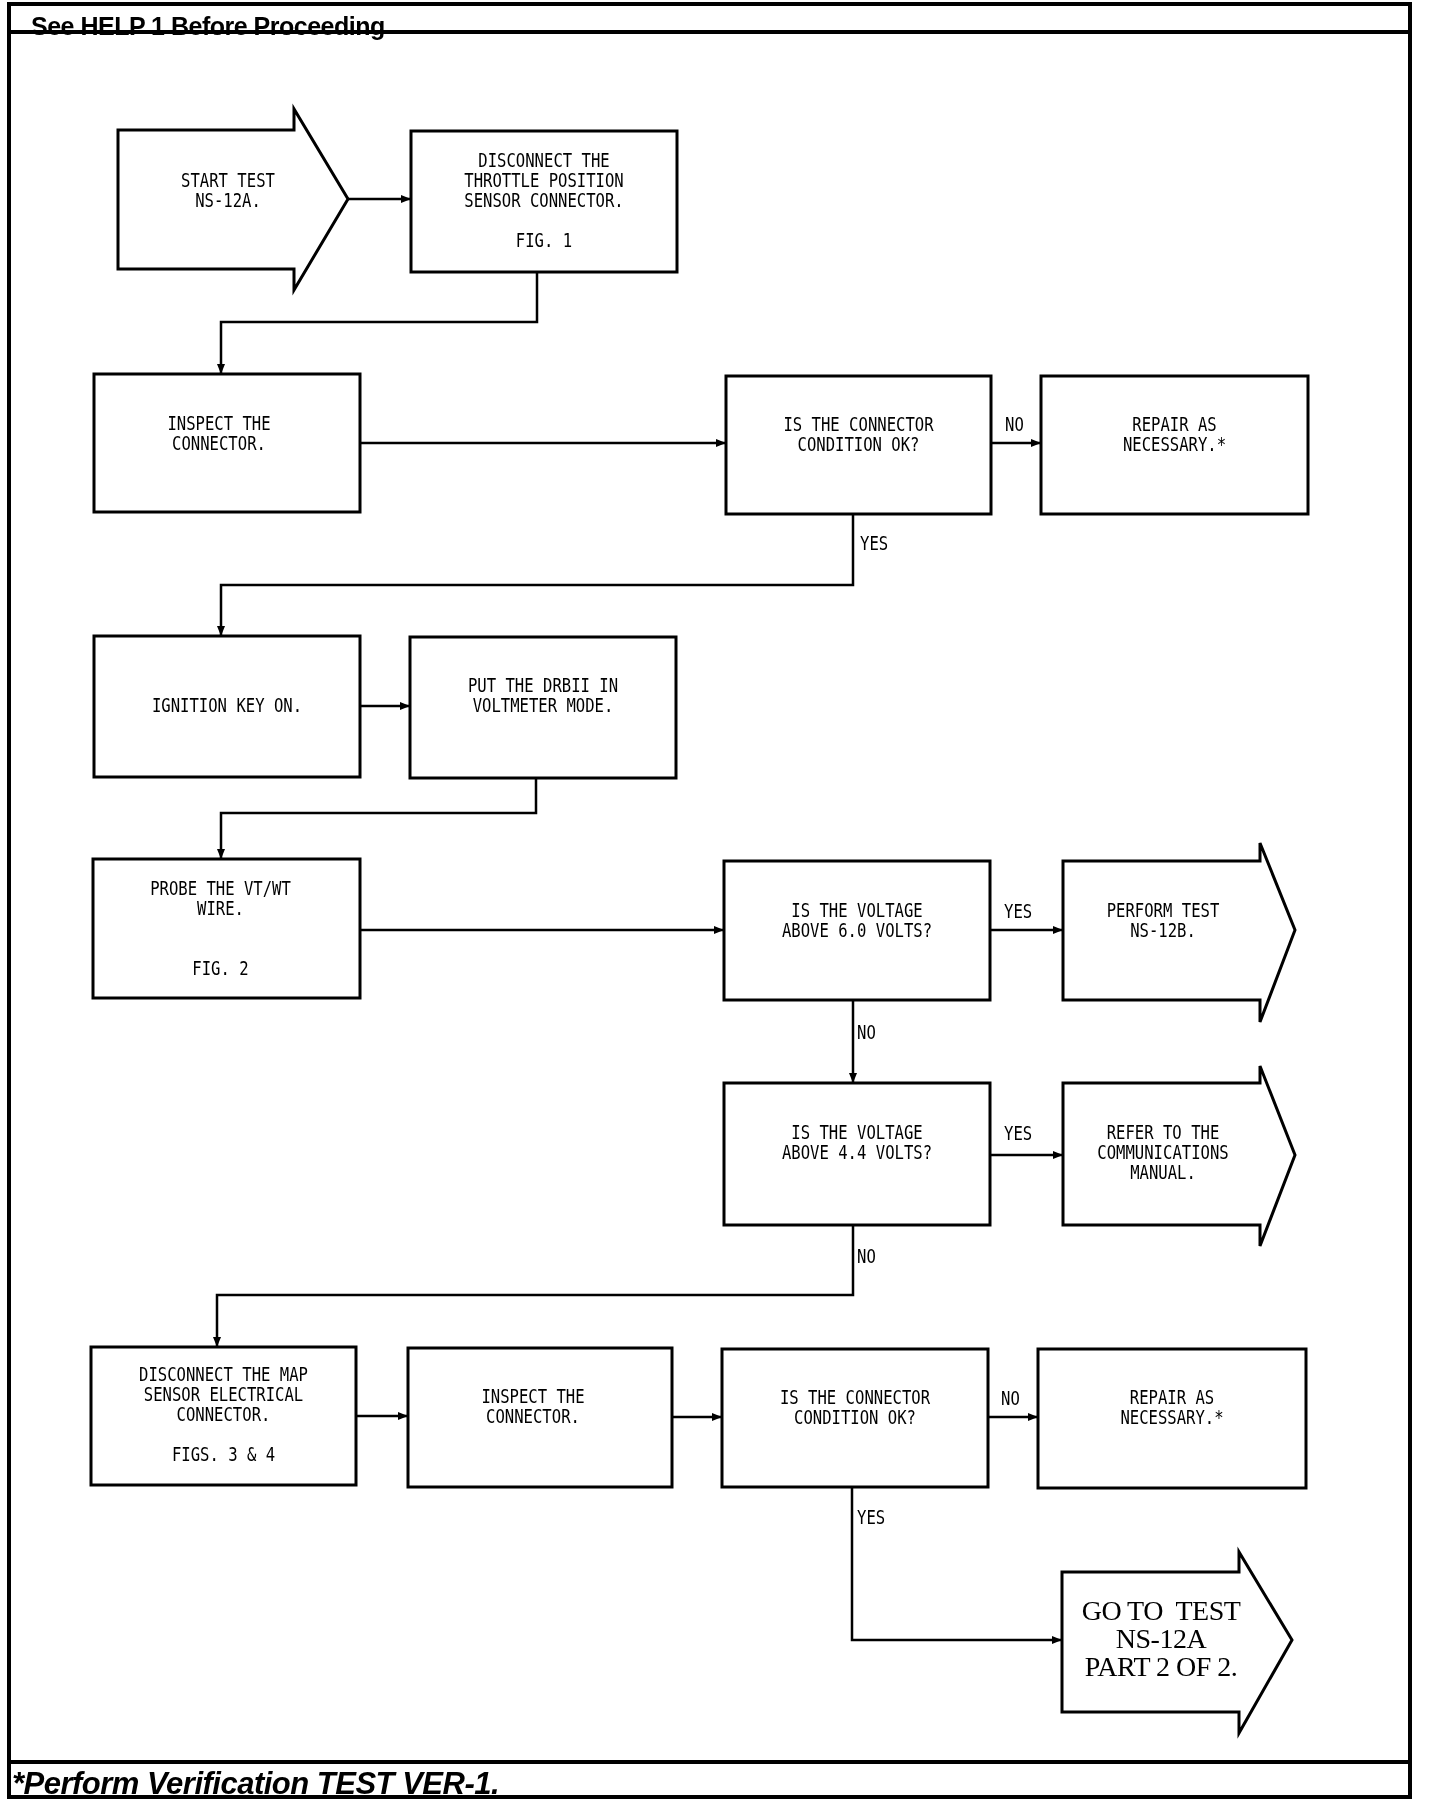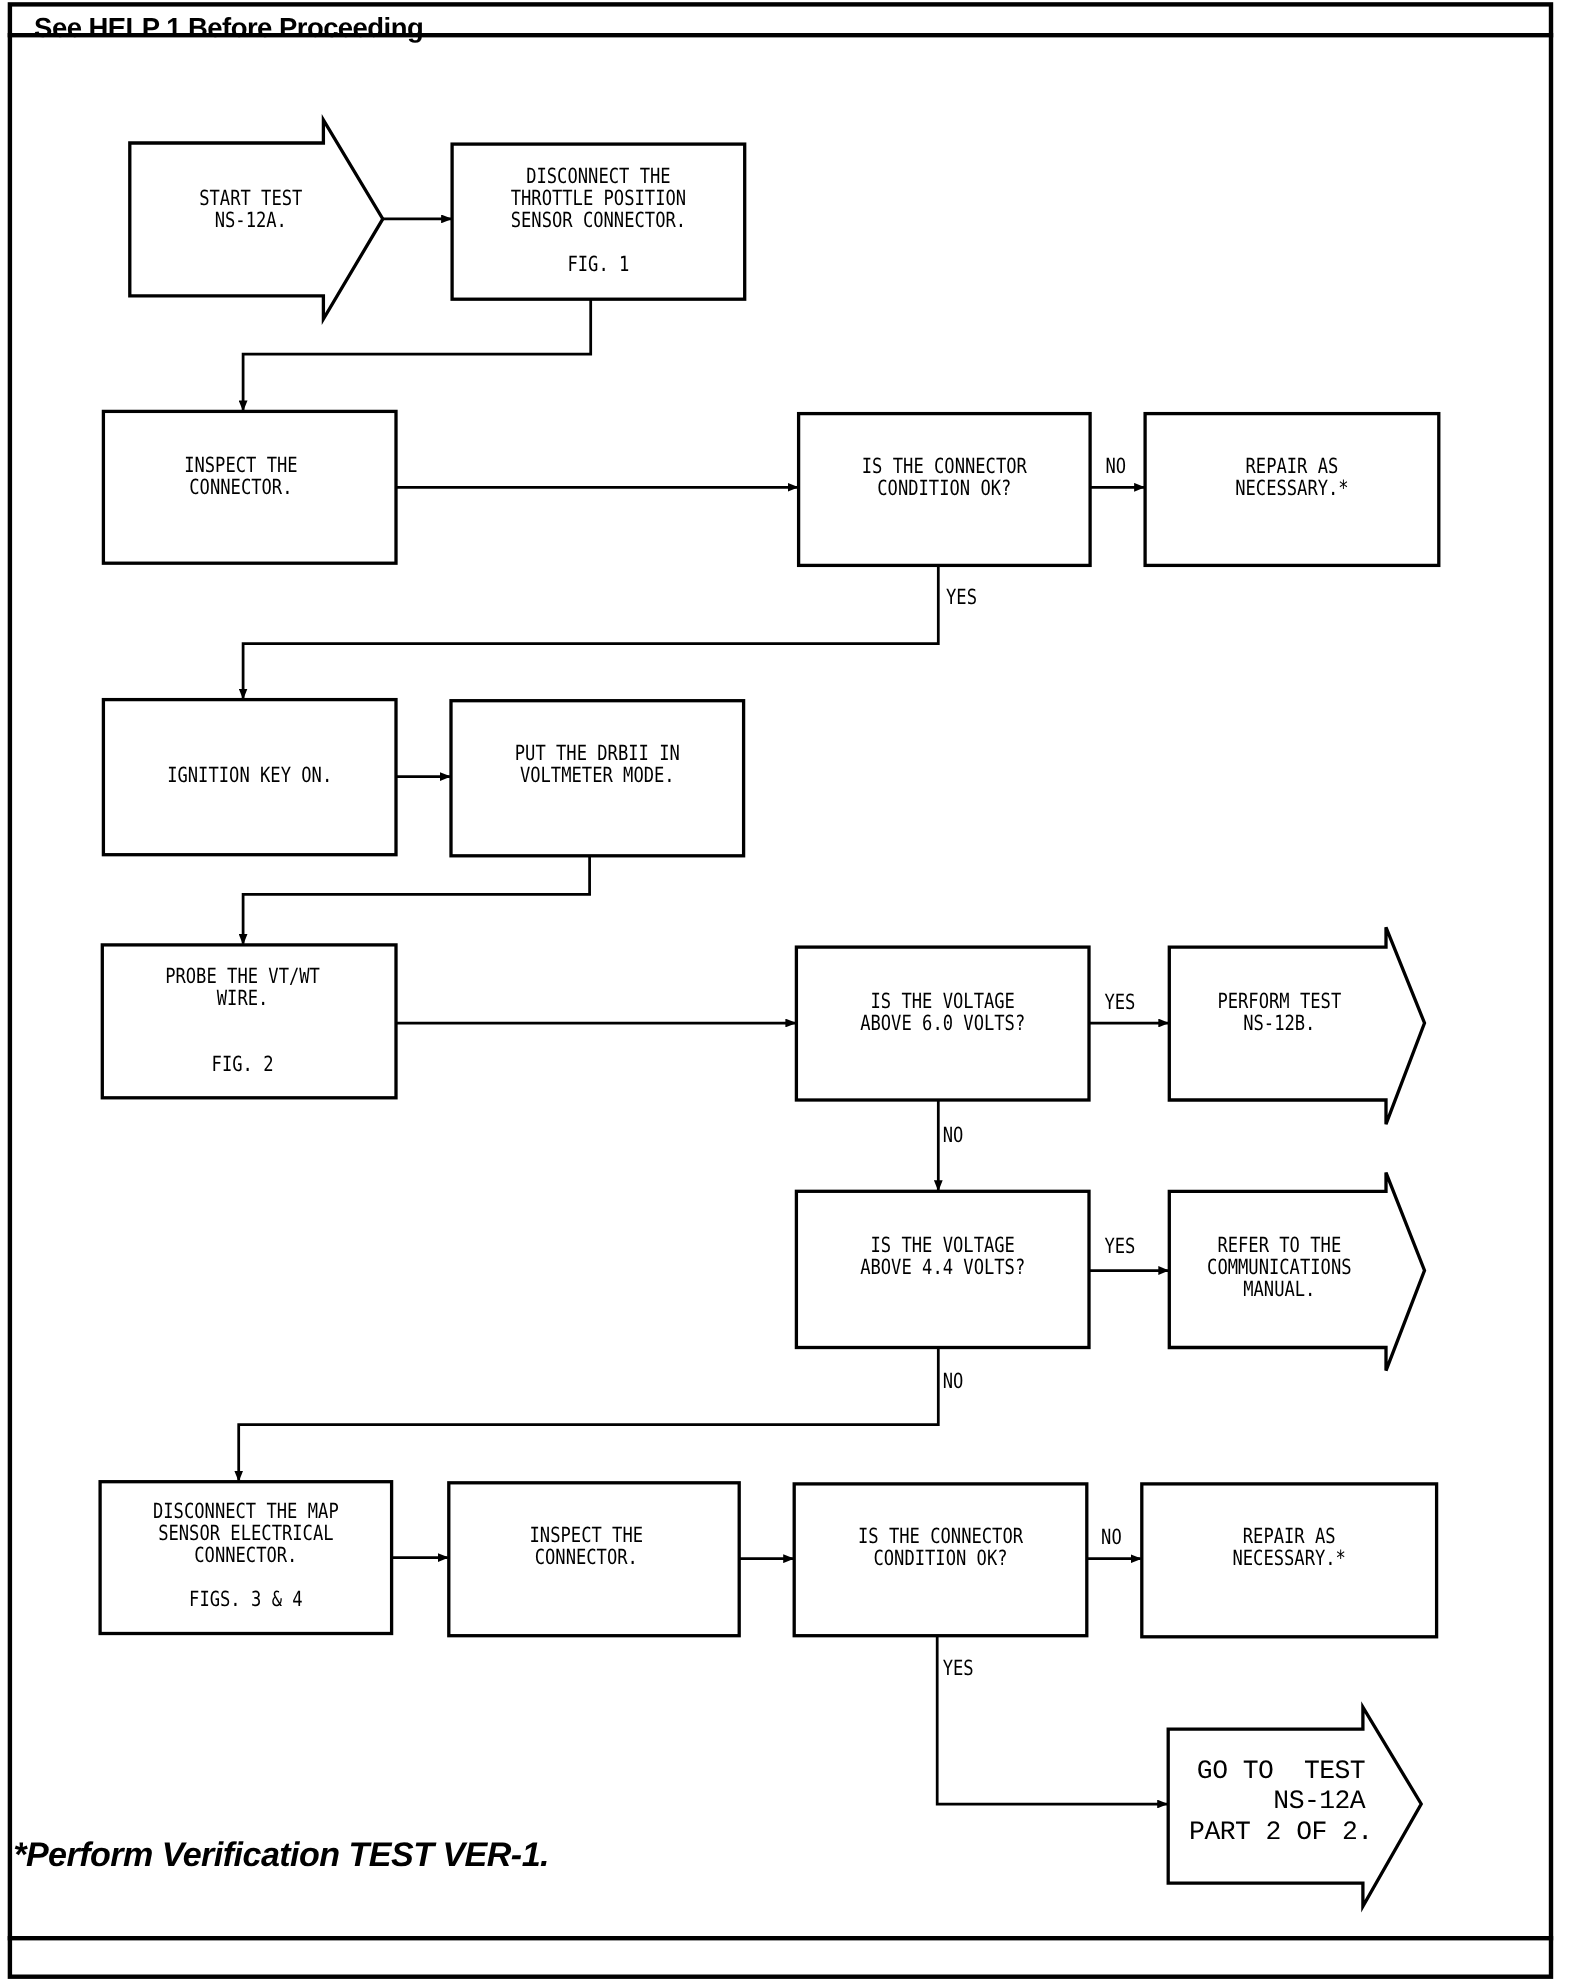--- a/index.html
+++ b/index.html
@@ -1,24 +1,24 @@
 <!DOCTYPE html>
 <html><head>
 <meta charset="utf-8">
 <style>
   html, body { margin: 0; padding: 0; background: #ffffff; }
   body { width: 1440px; height: 1806px; position: relative; overflow: hidden; }
   .frame { position: absolute; left: 7px; top: 2px; width: 1405px; height: 1797px; border: 4px solid #000; box-sizing: border-box; }
   .header-bar { position: absolute; left: 7px; top: 2px; width: 1405px; height: 32px; border-bottom: 4px solid #000; box-sizing: border-box; }
   .header-text { position: absolute; left: 24px; top: 10px; font-family: "Liberation Sans", sans-serif; font-weight: bold; font-size: 25px; letter-spacing: -0.5px; color: #000; }
   .footer-bar { position: absolute; left: 7px; top: 1760px; width: 1405px; height: 4px; background: #000; }
-  .footer-text { position: absolute; left: 12px; top: 1668px; font-family: "Liberation Sans", sans-serif; font-weight: bold; font-style: italic; font-size: 31px; letter-spacing: -0.5px; color: #000; }
+  .footer-text { position: absolute; left: 12px; top: 1766px; font-family: "Liberation Sans", sans-serif; font-weight: bold; font-style: italic; font-size: 31px; letter-spacing: -0.5px; color: #000; }
   svg.flow { position: absolute; left: 0; top: 0; }
   .node-text { position: absolute; font-family: "DejaVu Sans Mono", monospace; font-size: 19px; line-height: 20px; color: #000; text-align: center; white-space: pre; letter-spacing: 0px; transform: scaleX(0.82); transform-origin: center top; }
-  .node-text.plain { font-family: Liberation Mono, monospace; font-size: 24px; line-height: 28px; text-align: right; transform: none; letter-spacing: -0.5px; }
+  .node-text.plain { font-family: Liberation Serif, serif; font-size: 28px; line-height: 28px; text-align: center; transform: none; letter-spacing: -0.5px; }
   .edge-label { position: absolute; font-family: "DejaVu Sans Mono", monospace; font-size: 19px; color: #000; transform: scaleX(0.82); transform-origin: left top; }
 </style>
 </head>
 <body>
 
 <div class="frame"></div>
 <div class="header-bar">
   <span class="header-text">See HELP 1 Before Proceeding</span>
 </div>
 

